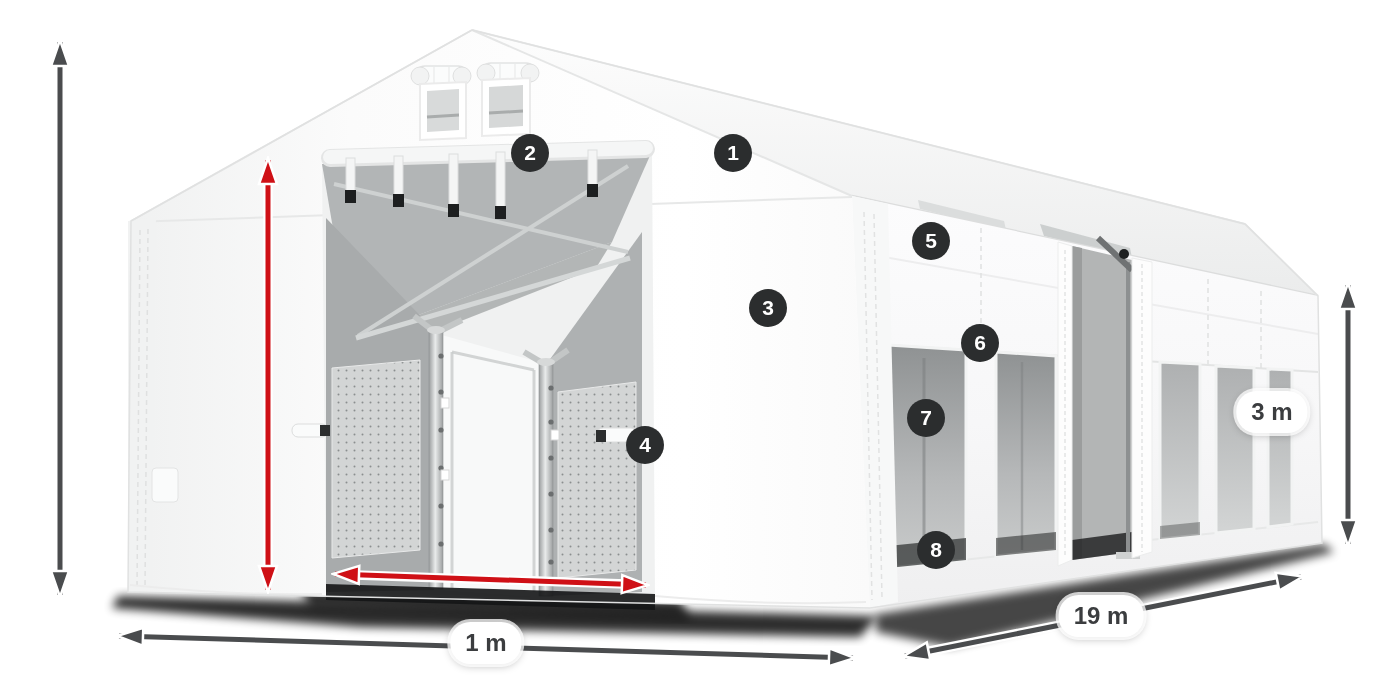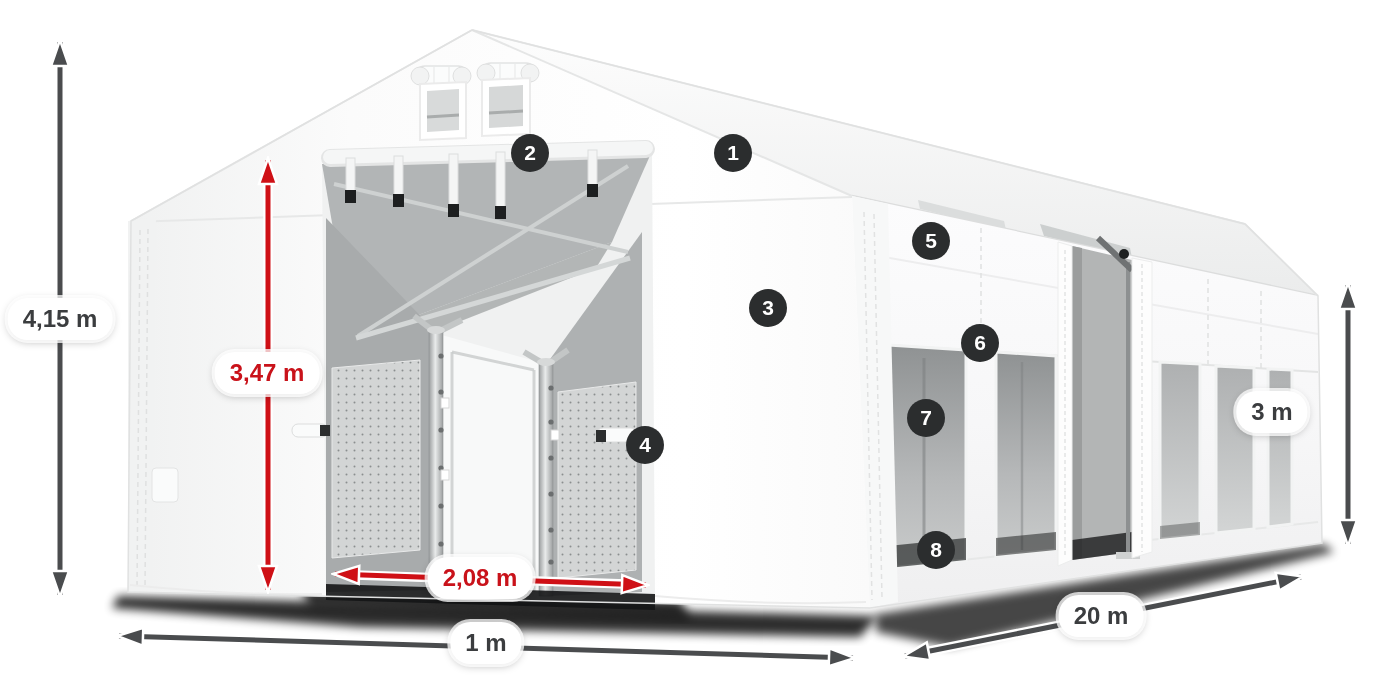--- a/index.html
+++ b/index.html
@@ -276,25 +276,22 @@
       <line x1="925" y1="652" x2="1281" y2="581" stroke="#ffffff" stroke-width="9.5"></line>
       <line x1="905" y1="656" x2="1301" y2="577" stroke="#4a4c4e" stroke-width="5" marker-start="url(#ahDark)" marker-end="url(#ahDark)"></line>
     </g>
     <g>
       <line x1="1348" y1="305" x2="1348" y2="524" stroke="#ffffff" stroke-width="9.5"></line>
       <line x1="1348" y1="285" x2="1348" y2="544" stroke="#4a4c4e" stroke-width="5" marker-start="url(#ahDark)" marker-end="url(#ahDark)"></line>
     </g>
   </g>
 </svg>
 
-<div class="pill" style="left:60px;top:319px">4,15 m</div>
-<div class="pill red" style="left:267px;top:373px">3,47 m</div>
-<div class="pill red" style="left:480px;top:578px">2,08 m</div>
 <div class="pill" style="left:486px;top:643px">1 m</div>
-<div class="pill" style="left:1101px;top:616px">20 m</div>
+<div class="pill" style="left:1101px;top:616px">19 m</div>
 <div class="pill" style="left:1272px;top:412px">3 m</div>
 
 <div class="badge" style="left:733px;top:153px">1</div>
 <div class="badge" style="left:530px;top:153px">2</div>
 <div class="badge" style="left:768px;top:308px">3</div>
 <div class="badge" style="left:645px;top:445px">4</div>
 <div class="badge" style="left:931px;top:241px">5</div>
 <div class="badge" style="left:980px;top:343px">6</div>
 <div class="badge" style="left:926px;top:418px">7</div>
 <div class="badge" style="left:936px;top:550px">8</div>

